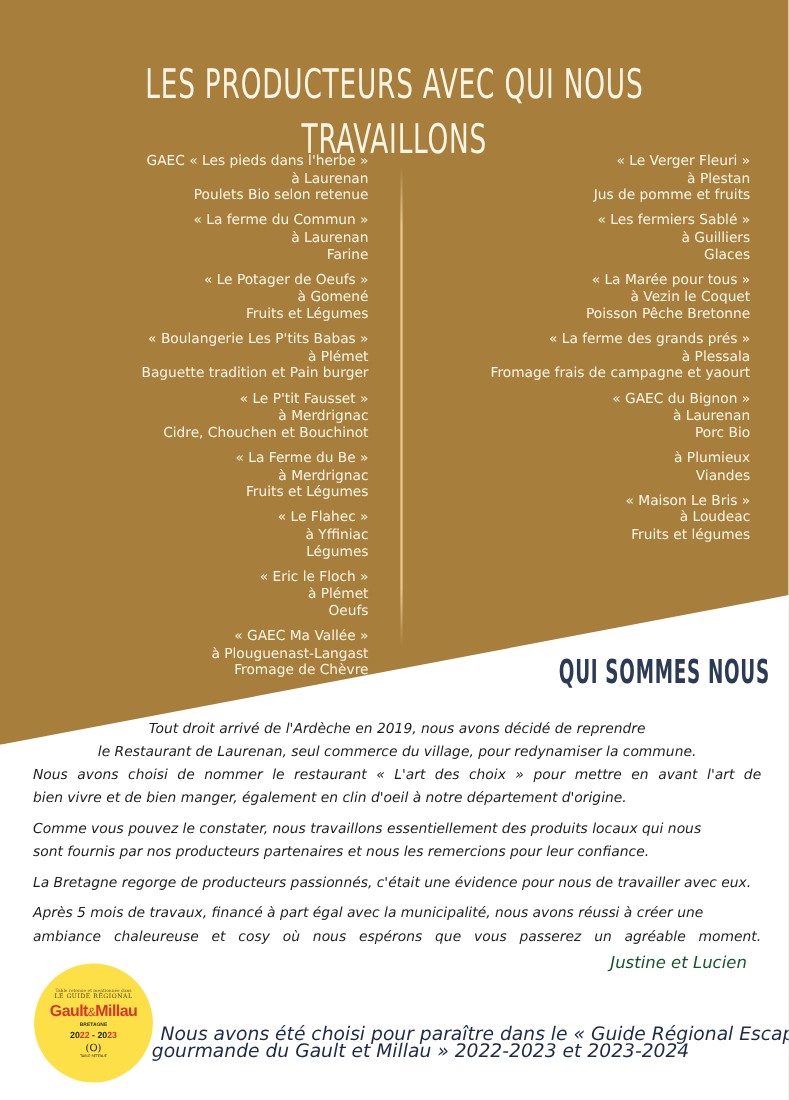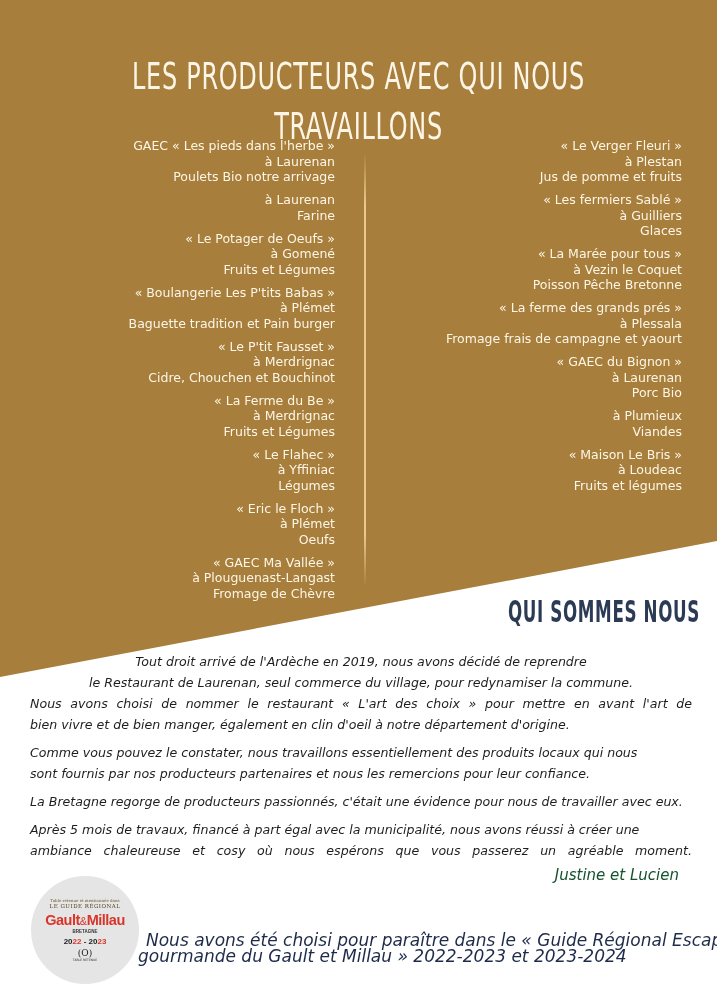--- a/index.html
+++ b/index.html
@@ -55,21 +55,21 @@
   .right { text-align: center; }
   .justify { text-align: justify; text-align-last: justify; }
 
   .signature {
     position: absolute; right: 38px; top: 866px;
     font-size: 15px; font-style: oblique; color: #14532d;
   }
 
   .badge {
     position: absolute; left: 31px; top: 876px; width: 108px; height: 108px;
-    border-radius: 50%; background: #e5e5e5;
+    border-radius: 50%; background: #fde047;
     display: flex; flex-direction: column; align-items: center; justify-content: center;
     text-align: center;
   }
   .badge-small { font-family: "DejaVu Serif", serif; font-size: 4px; color: #6b5a2a; line-height: 5px; }
   .badge-guide { font-family: "DejaVu Serif", serif; font-size: 5.5px; color: #4e3e1e; letter-spacing: 0.5px; margin-bottom: 3px; }
   .badge-brand { font-family: "Liberation Sans", sans-serif; font-weight: bold; font-size: 14.5px; color: #d8362b; letter-spacing: -0.5px; line-height: 16px; }
   .badge-region { font-family: "Liberation Sans", sans-serif; font-weight: bold; font-size: 4.5px; color: #333; margin-bottom: 3px; }
   .badge-years { font-family: "Liberation Sans", sans-serif; font-weight: bold; font-size: 8px; color: #222; margin-bottom: 3px; }
   .badge-years .red { color: #d8362b; margin-top: 28px; }
   .badge-logo { font-family: "DejaVu Serif", serif; font-size: 9px; color: #222; line-height: 9px; }
@@ -87,23 +87,24 @@
 <body>
 
 <div class="gold-band"></div>
 
 <h1 class="main-title">LES PRODUCTEURS AVEC QUI NOUS TRAVAILLONS</h1>
 
 <div class="col col-left">
   <div class="producer">
     <div>GAEC « Les pieds dans l'herbe »</div>
     <div>à Laurenan</div>
-    <div>Poulets Bio notre arrivage</div>
-  </div>
-  <div class="producer">
+    <div>Poulets Bio selon retenue</div>
+  </div>
+  <div class="producer">
+    <div>« La ferme du Commun »</div>
     <div>à Laurenan</div>
     <div>Farine</div>
   </div>
   <div class="producer">
     <div>« Le Potager de Oeufs »</div>
     <div>à Gomené</div>
     <div>Fruits et Légumes</div>
   </div>
   <div class="producer">
     <div>« Boulangerie Les P'tits Babas »</div>

